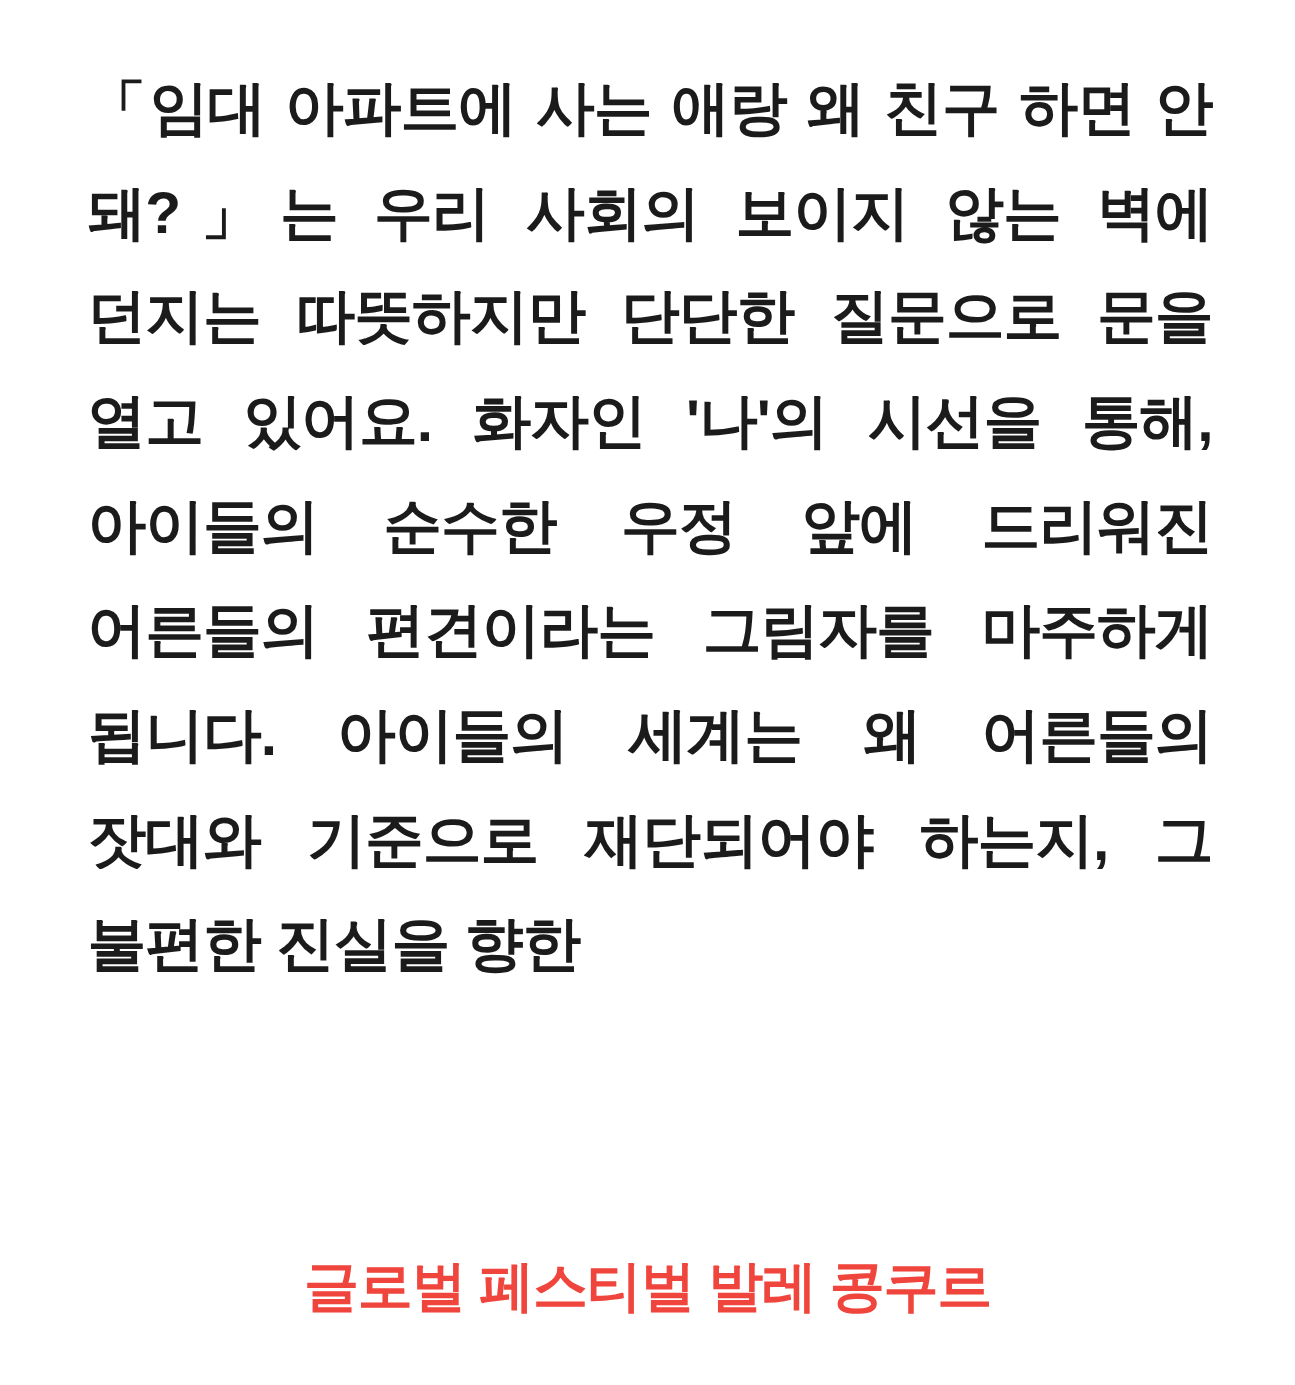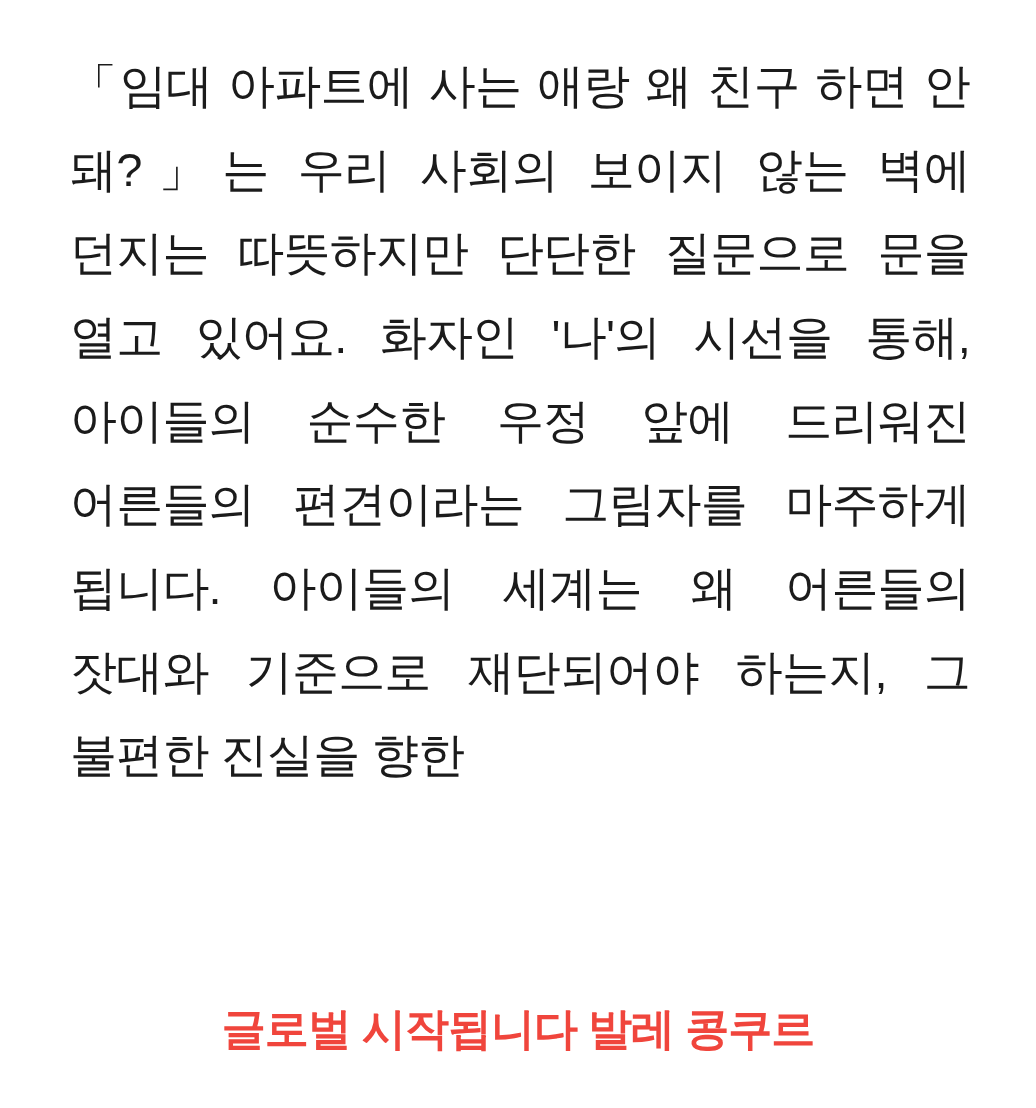--- a/index.html
+++ b/index.html
@@ -22,21 +22,21 @@
     box-sizing: border-box;
   }
   .body-text {
     position: absolute;
     left: 70px;
     top: 44px;
     width: 900px;
     font-size: 47px;
     line-height: 1.78;
     color: #1b1b1b;
-    font-weight: 400;
+    font-weight: 700;
     letter-spacing: -0.8px;
     text-align: justify;
     text-justify: inter-character;
     word-break: keep-all;
     white-space: pre-wrap;
   }
   .body-text .last-line {
     display: block;
     text-align: center;
   }
@@ -53,15 +53,15 @@
     word-break: keep-all;
   }
 </style>
 </head>
 <body>
 
 <div class="page">
 
   <div class="body-text"><span>「임대 아파트에 사는 애랑 왜 친구 하면 안 돼?」는 우리 사회의 보이지 않는 벽에 던지는 따뜻하지만 단단한 질문으로 문을 열고 있어요. 화자인 '나'의 시선을 통해,  아이들의 순수한 우정 앞에 드리워진 어른들의 편견이라는 그림자를 마주하게 됩니다. 아이들의 세계는 왜 어른들의 잣대와 기준으로 재단되어야 하는지, 그 불편한 진실을 향한</span></div>
 
-  <div class="caption">글로벌 시작됩니다 발레 콩쿠르</div>
+  <div class="caption">글로벌 페스티벌 발레 콩쿠르</div>
 
 </div>
 
 </body></html>

